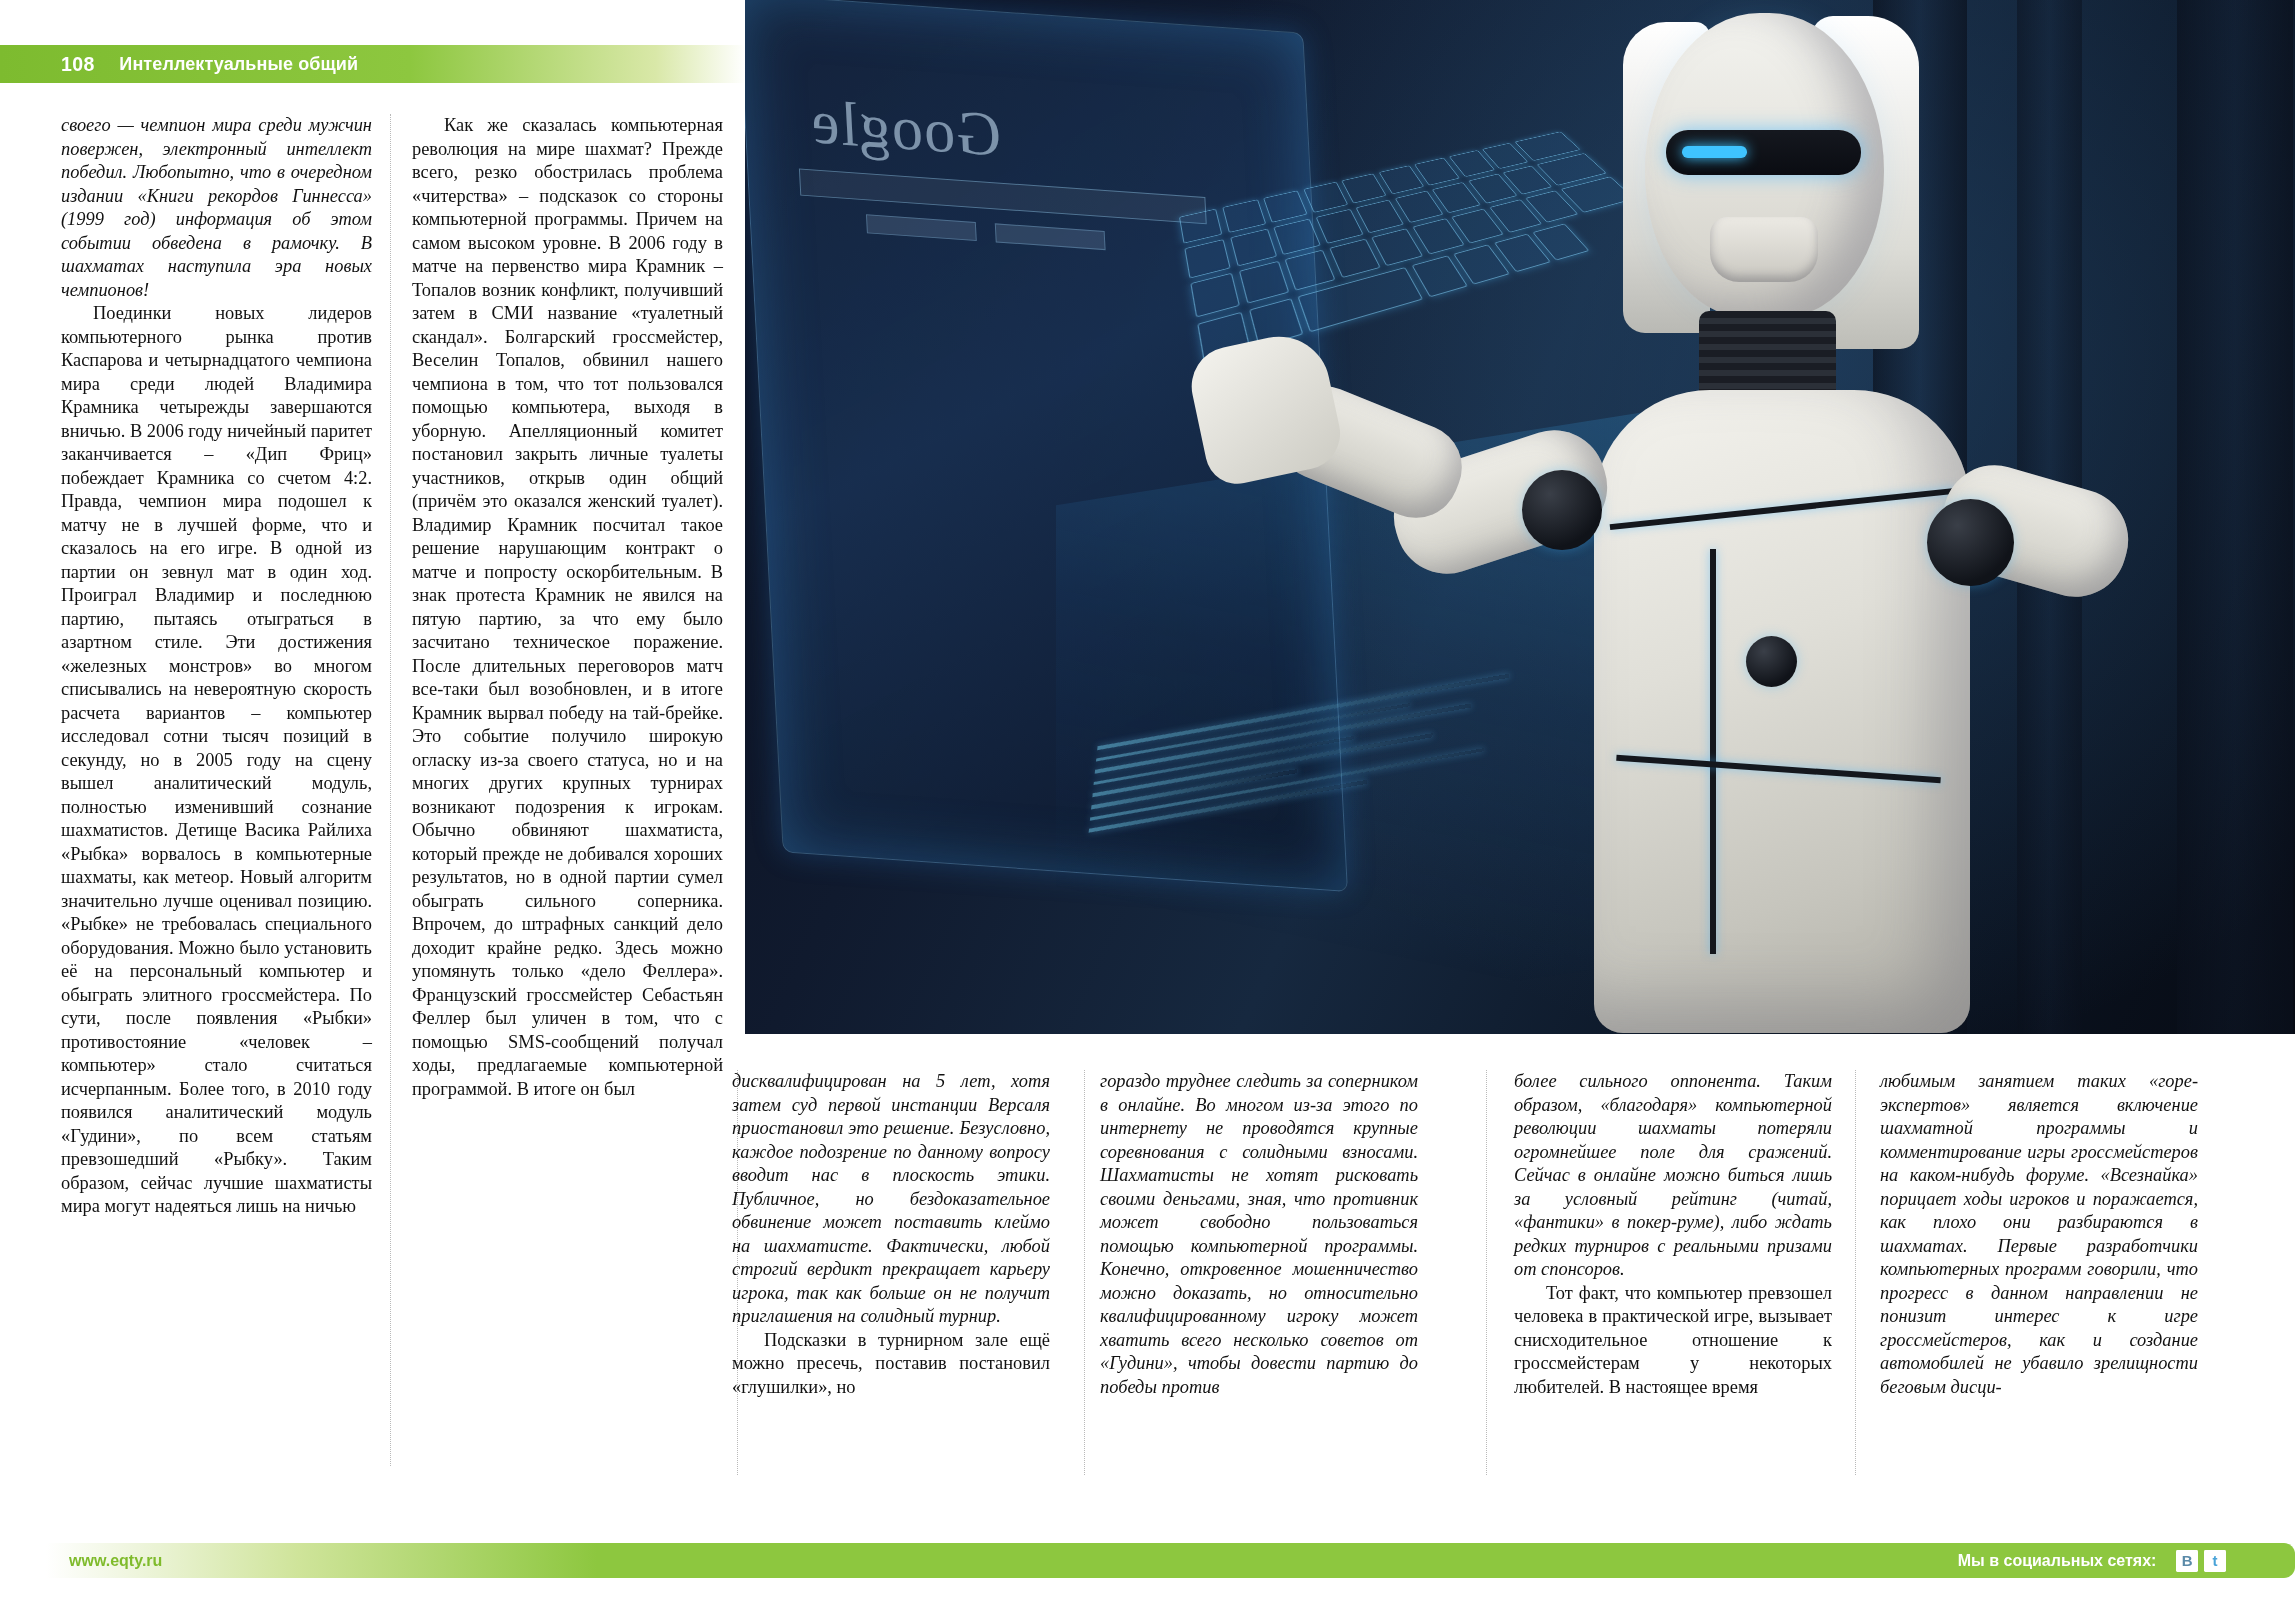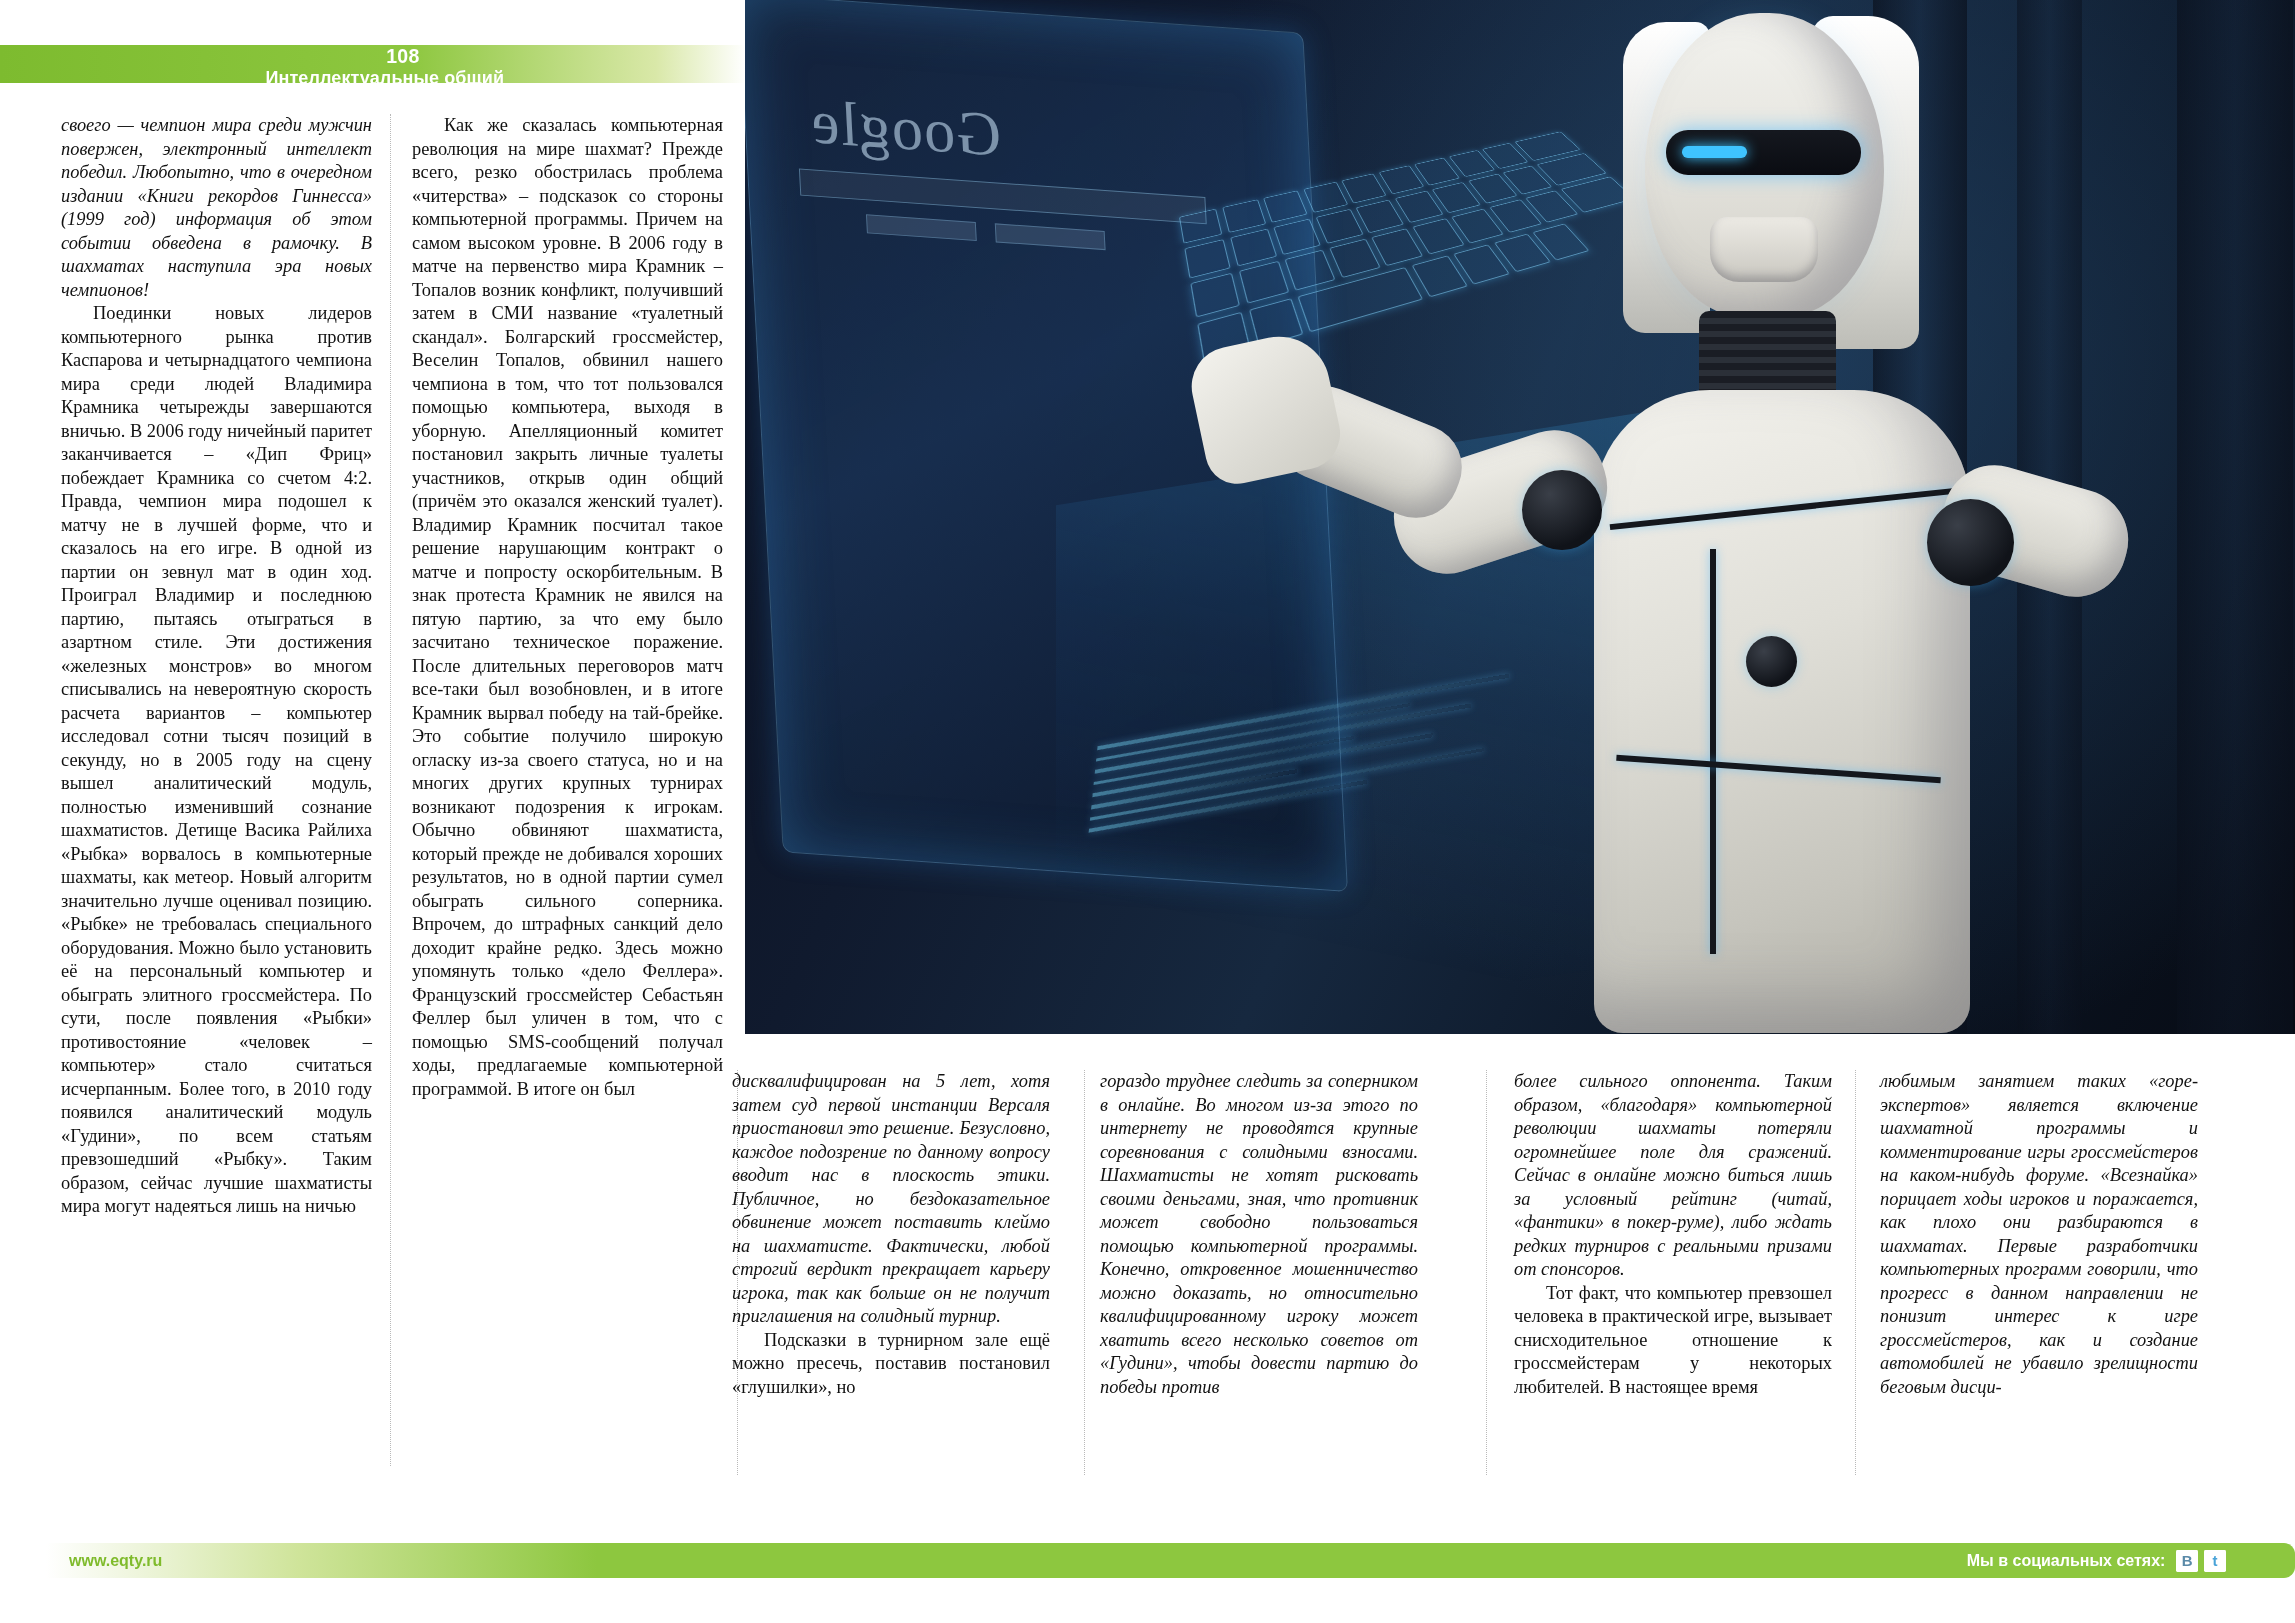--- a/index.html
+++ b/index.html
@@ -26,21 +26,20 @@
   .header-bar {
     position: absolute;
     left: 0;
     top: 45px;
     width: 745px;
     height: 38px;
     background: #8cc63f;
     background: linear-gradient(to right, #7dbb2f 0%, #8dc73f 55%, #d9e8a8 88%, #ffffff 100%);
     display: flex;
     align-items: center;
-    flex-direction: column;
   }
   .header-num {
     color: #ffffff;
     font-family: "Liberation Sans", sans-serif;
     font-size: 19.5px;
     font-weight: bold;
     margin-left: 61px;
     letter-spacing: 0.4px;
   }
   .header-title {
@@ -75,21 +74,21 @@
   .footer-right {
     display: flex;
     align-items: center;
     margin-right: 69px;
   }
   .footer-social-label {
     color: #ffffff;
     font-family: "Liberation Sans", sans-serif;
     font-size: 16px;
     font-weight: bold;
-    margin-right: 5px;
+    margin-right: 14px;
   }
   .social-icon {
     width: 22px;
     height: 22px;
     background: #ffffff;
     color: #5a8aa8;
     font-family: "Liberation Sans", sans-serif;
     font-weight: bold;
     font-size: 15px;
     display: inline-flex;

